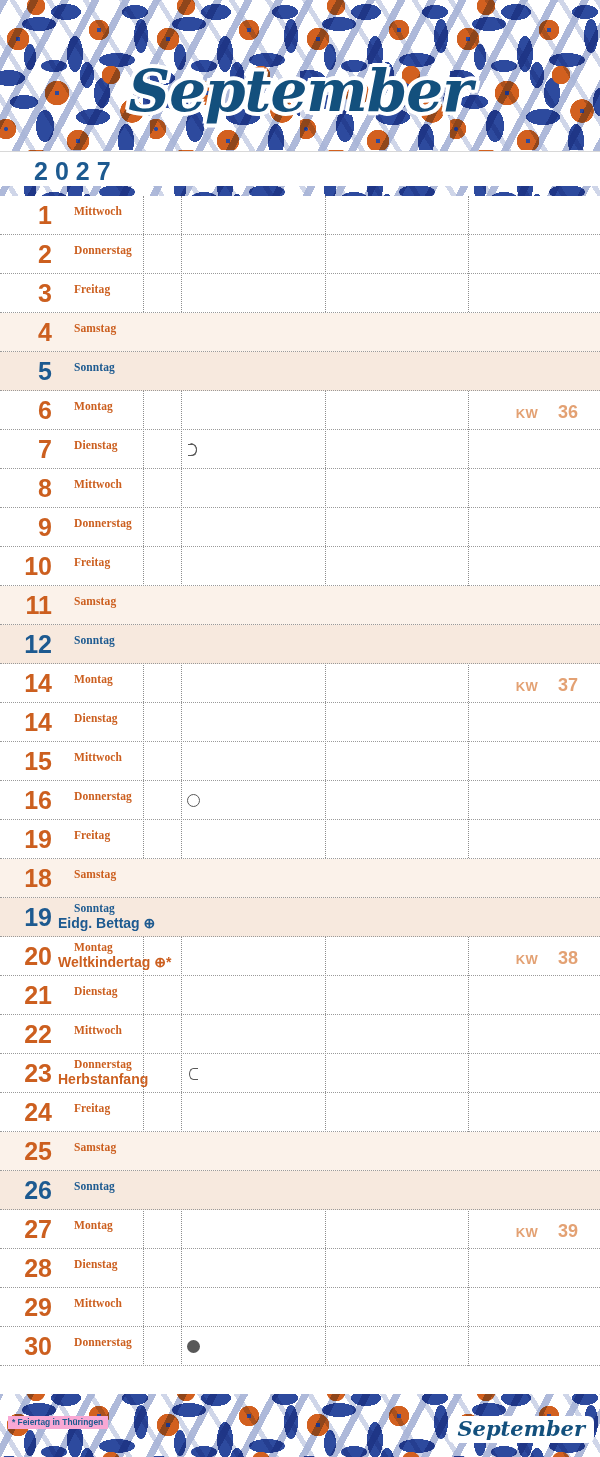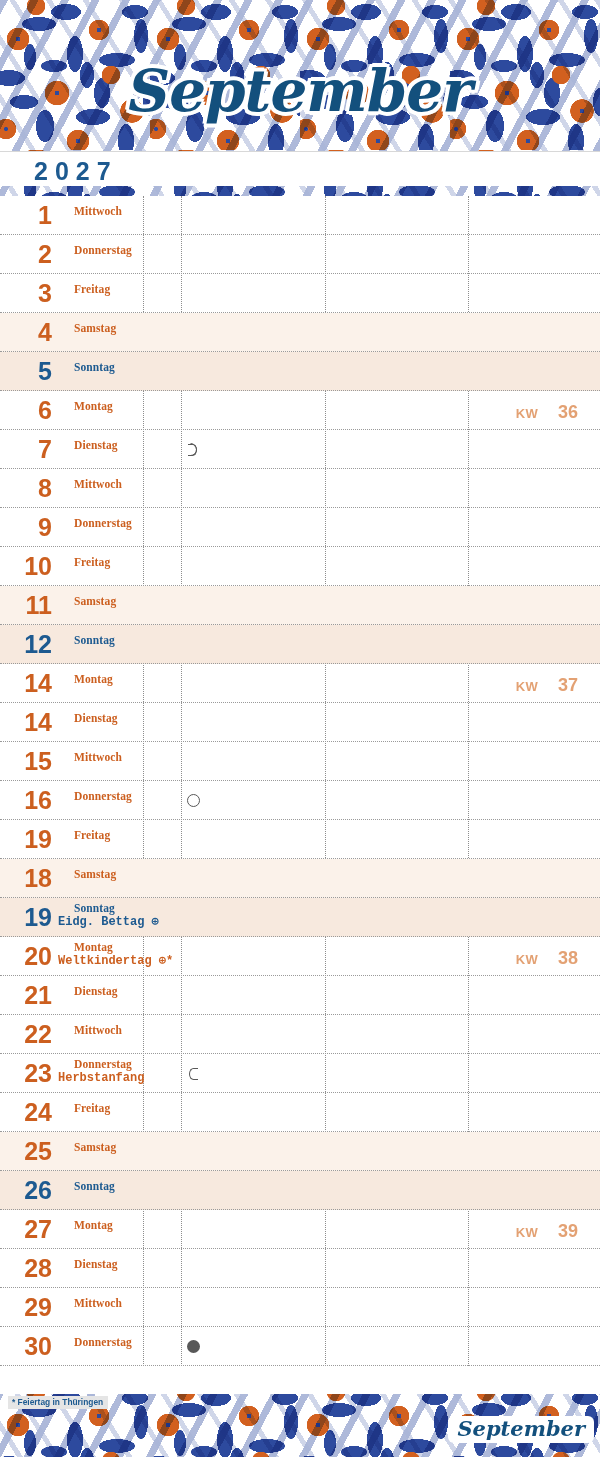--- a/index.html
+++ b/index.html
@@ -177,27 +177,27 @@
     letter-spacing: .1px;
     font-family: Liberation Serif, serif;
   }
   .row.sun .dayname { color: #1d5a90; }
   .row.has-note .dayname { top: 4px; }
 
   .note {
     position: absolute;
     left: 58px;
     top: 18px;
-    font-size: 12px;
+    font-size: 14px;
     font-weight: bold;
     line-height: 1.05;
     color: #cc5f1f;
     letter-spacing: 0;
     white-space: nowrap;
-    font-family: Liberation Mono, monospace;
+    font-family: Liberation Sans, sans-serif;
   }
   .row.sun .note { color: #1d5a90; }
 
   .kw {
     position: absolute;
     right: 22px; top: 11px;
     color: #e3a173;
     font-family: "Liberation Sans", sans-serif;
     white-space: nowrap;
   }
@@ -264,22 +264,22 @@
     width: 600px; height: 63px;
     overflow: hidden;
     z-index: 5;
   }
   #footer .floral-inner {
     position: absolute; left: 0; top: -8px;
     width: 600px; height: 150px;
   }
   #footnote {
     position: absolute;
-    left: 8px; top: 2px;
-    background: #e5e5e5;
+    left: 8px; top: 22px;
+    background: #f9a8d4;
     padding: 1.5px 5px 2px 4px;
     font-size: 8.4px;
     font-weight: bold;
     color: #1d5a90;
     line-height: 1.1;
     z-index: 6;
     font-family: "Liberation Sans", sans-serif;
   }
   #footer-month {
     position: absolute;

